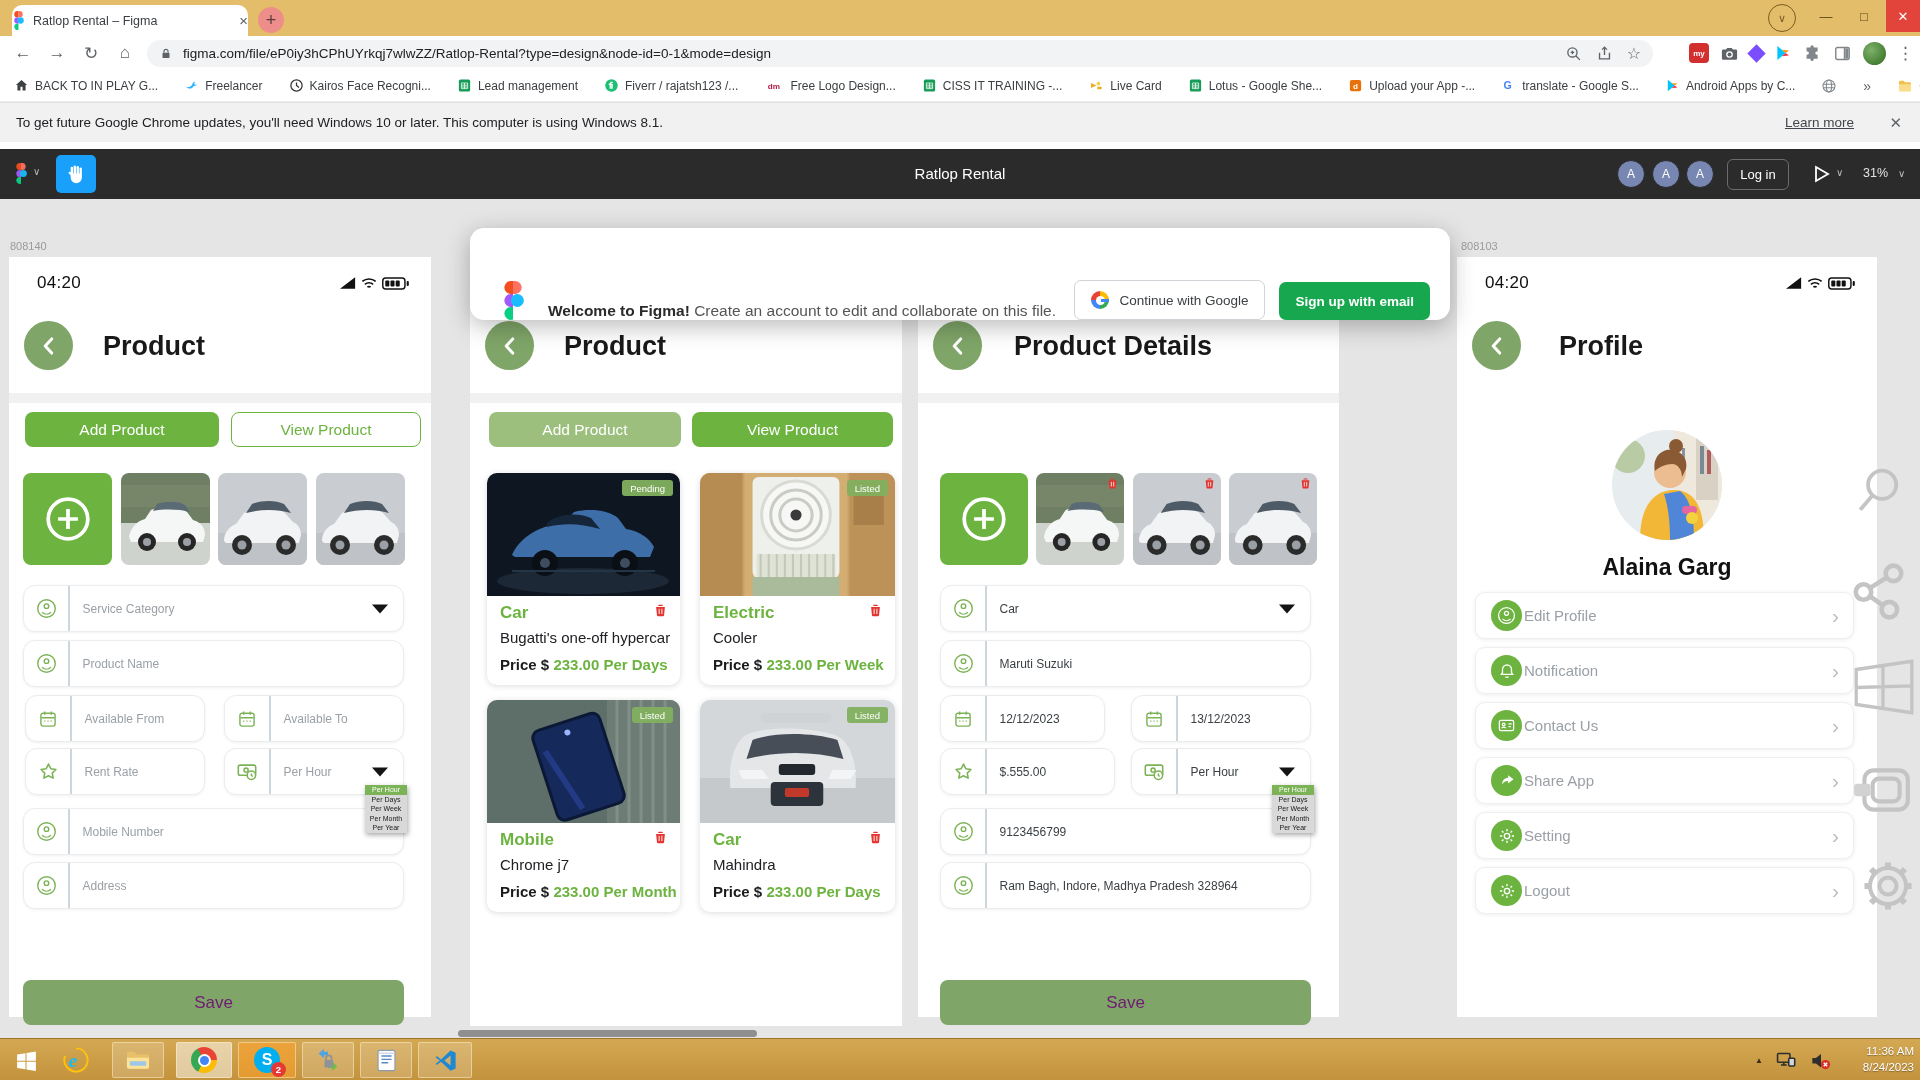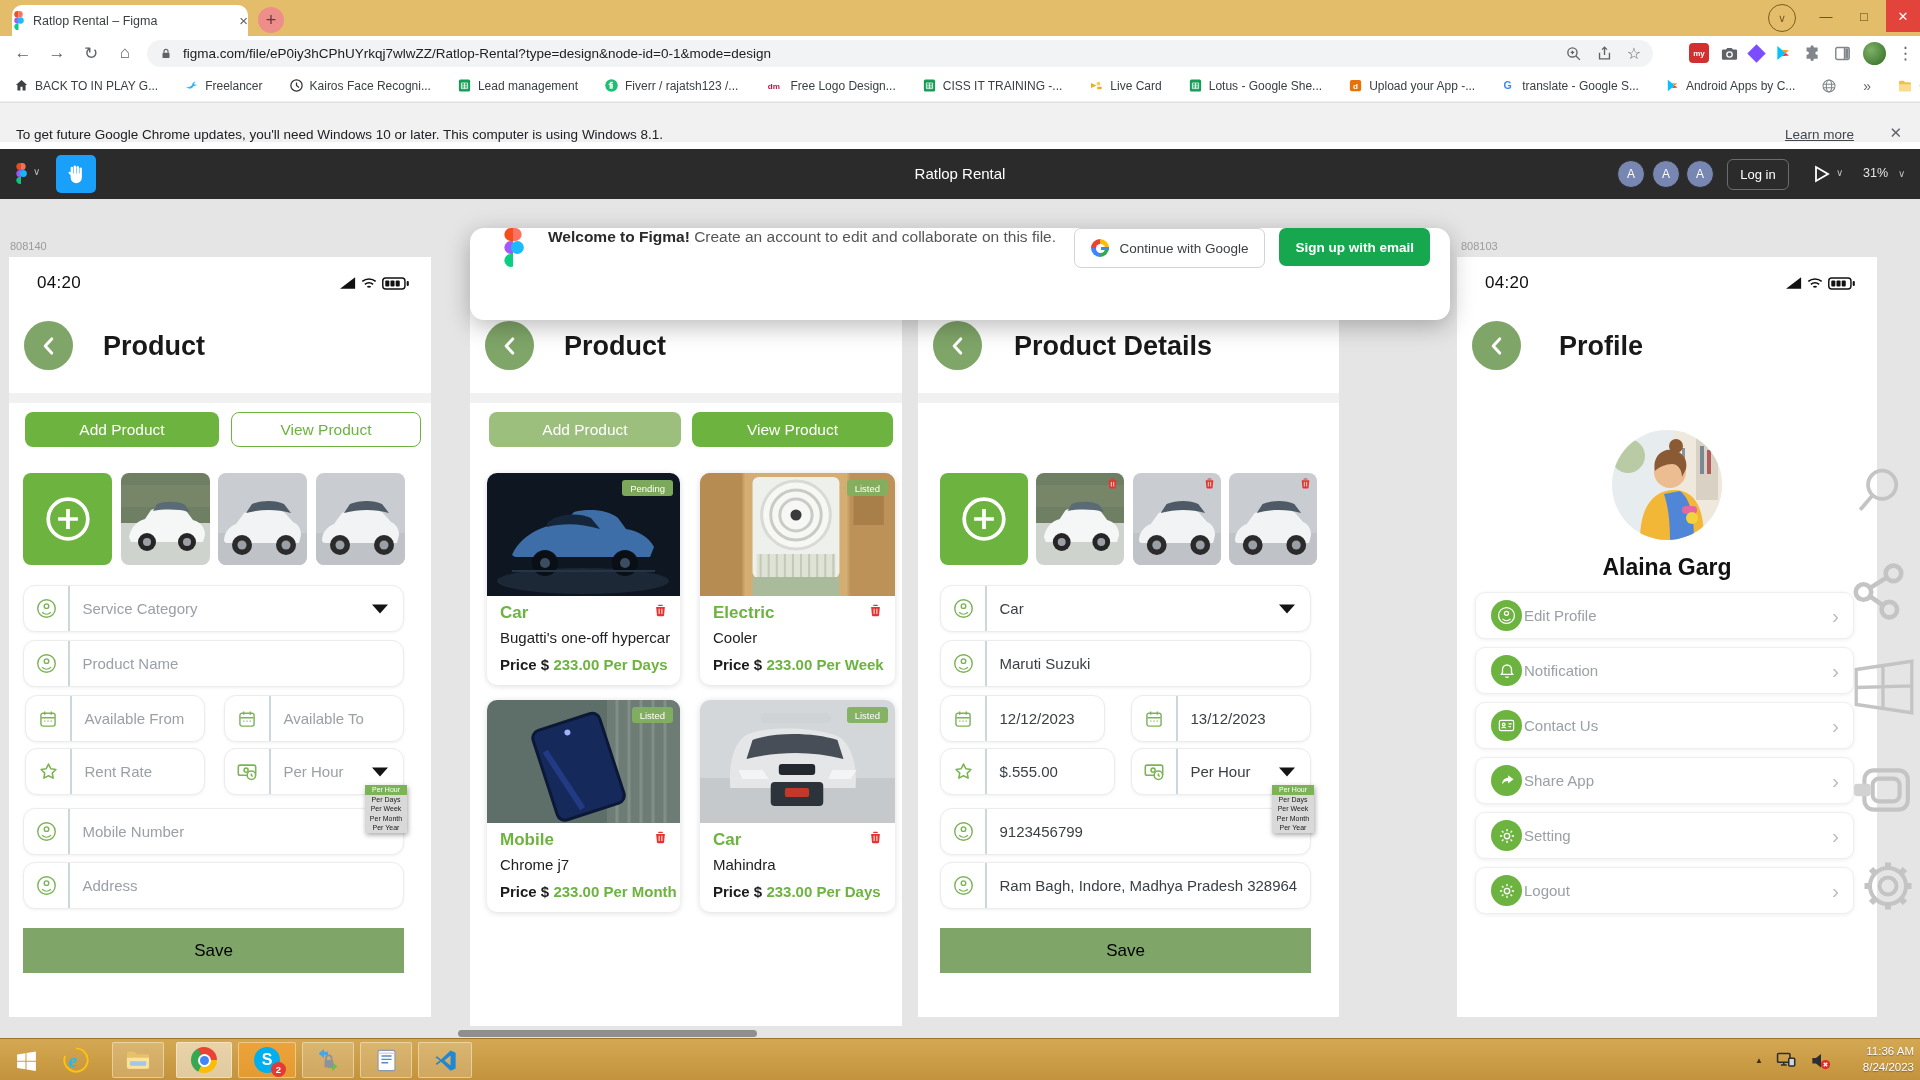--- a/index.html
+++ b/index.html
@@ -21,21 +21,21 @@
   .pill{position:absolute;left:147px;top:4px;width:1506px;height:27px;background:#f1f3f4;border-radius:14px;
     display:flex;align-items:center;padding:0 12px;box-sizing:border-box}
   .pill .url{font-size:13.5px;color:#202124;margin-left:10px;white-space:nowrap;flex:1;overflow:hidden}
   .pillic{color:#5f6368;margin-left:14px;display:flex;align-items:center}
   .extrow{position:absolute;right:6px;top:3px;height:28px;display:flex;align-items:center;gap:11px}
   .extsq{width:20px;height:20px;border-radius:4px;display:flex;align-items:center;justify-content:center}
   .bmbar{position:absolute;left:0;top:70px;width:1920px;height:32px;background:#fff;display:flex;align-items:center;
     padding:0 14px;box-sizing:border-box;border-bottom:1px solid #eceef0}
   .bm{display:flex;align-items:center;gap:6px;font-size:12px;color:#3c4043;white-space:nowrap;margin-right:26px}
   .infobar{position:absolute;left:0;top:102px;width:1920px;height:39px;background:#f1f1f1;border-top:1px solid #dfe1e5;
-    display:flex;align-items:flex-end}
+    display:flex;align-items:center}
   .infobar .msg{font-size:13.5px;color:#202124;margin-left:16px}
   .infobar .lm{position:absolute;right:66px;font-size:13.5px;color:#42474d;text-decoration:underline}
   .infobar .ix{position:absolute;right:18px;font-size:15px;color:#5f6368}
   
   .ftool{position:absolute;left:0;top:149px;width:1920px;height:50px;background:#2b2b2b;color:#fff}
   .handtool{position:absolute;left:56px;top:6px;width:40px;height:38px;background:#18a0fb;border-radius:5px;
     display:flex;align-items:center;justify-content:center}
   .ftitle{position:absolute;left:0;right:0;top:16px;text-align:center;font-size:15px;color:#fff}
   .av{position:absolute;top:11px;width:26px;height:26px;border-radius:50%;background:#7886b2;color:#fff;
     display:flex;align-items:center;justify-content:center;font-size:12px;border:1.5px solid #2b2b2b;box-sizing:content-box}
@@ -58,29 +58,29 @@
   .gbtn{background:#6cb33f;color:#fff}
   .obtn{background:#fff;border:1.5px solid #6cb33f;color:#6cb33f}
   .lbtn{background:#9cbf7d;color:#fff}
   .tile{position:absolute;top:216px;width:89px;height:92px;border-radius:8px;overflow:hidden}
   .plustile{background:#6cb33f;display:flex;align-items:center;justify-content:center}
   .thtrash{position:absolute;top:219px;color:#e3342f;z-index:3}
   .pfield{position:absolute;height:47px;border:1px solid #ececec;border-radius:12px;background:#fff;
     box-shadow:0 1px 3px rgba(0,0,0,.06);display:flex;align-items:center;box-sizing:border-box}
   .pfield .icn{width:44px;display:flex;align-items:center;justify-content:center;color:#7cb356;flex:none}
   .pfield .sep{width:1.5px;height:100%;background:#ccd6dd;flex:none}
-  .pfield .txt{margin-left:13px;font-size:15px;color:#9aa0a6;white-space:nowrap}
+  .pfield .txt{margin-left:13px;font-size:12px;color:#9aa0a6;white-space:nowrap}
   .pfield.val .txt{color:#3a3f44}
   .fcaret{position:absolute;right:15px;top:50%;transform:translateY(-50%);width:0;height:0;
     border-left:8px solid transparent;border-right:8px solid transparent;border-top:9px solid #141414}
   .ratemenu{position:absolute;width:42px;background:#d9d9d9;box-shadow:1px 2px 5px rgba(0,0,0,.35);
     font-size:7px;line-height:9.6px;text-align:center;color:#1a1a1a;z-index:6}
   .ratemenu .opt{height:9.6px;overflow:hidden}
   .ratemenu .sel{background:#7cb356;color:#fff}
-  .savebtn{position:absolute;top:671px;height:45px;background:#7fa568;border-radius:0;color:#000000;
+  .savebtn{position:absolute;top:723px;height:45px;background:#7fa568;border-radius:8px;color:#701a75;
     display:flex;align-items:center;justify-content:center;font-size:17px}
   
   .card{position:absolute;height:212px;border-radius:10px;background:#fff;box-shadow:0 1px 6px rgba(0,0,0,.14);overflow:hidden}
   .cimg{position:absolute;left:0;top:0;right:0;height:123px}
   .badge{position:absolute;top:7px;right:7px;background:rgba(130,176,95,.95);color:#fff;font-size:9.5px;
     padding:2.5px 8px;border-radius:3px}
   .ctitle{position:absolute;left:13px;top:130px;font-size:17px;font-weight:bold;color:#6cb33f}
   .cdesc{position:absolute;left:13px;top:156px;font-size:15px;color:#202124}
   .cprice{position:absolute;left:13px;top:183px;font-size:15px;color:#1c1c1c;font-weight:600;white-space:nowrap}
   .cprice .grn{color:#6cb33f}
@@ -90,21 +90,21 @@
   .pname{position:absolute;left:0;right:0;top:297px;text-align:center;font-size:23px;font-weight:600;color:#111}
   .menuitem{position:absolute;left:18px;width:379px;height:47px;border:1px solid #efefef;border-radius:10px;background:#fff;
     box-shadow:0 1px 4px rgba(0,0,0,.07);display:flex;align-items:center;box-sizing:border-box}
   .micon{width:31px;height:31px;border-radius:50%;background:#6cb33f;margin-left:15px;display:flex;
     align-items:center;justify-content:center;color:#fff;flex:none}
   .mlabel{margin-left:2px;font-size:15px;color:#9aa0a6}
   .mchev{margin-left:auto;margin-right:14px;color:#b9bdc1;font-size:21px;line-height:1}
   .decor{position:absolute;color:#c4c4c4;z-index:3}
   
   .dlg{position:absolute;left:470px;top:228px;width:980px;height:92px;background:#fff;border-radius:14px;
-    box-shadow:0 6px 24px rgba(0,0,0,.28);z-index:30;display:flex;align-items:flex-start}
+    box-shadow:0 6px 24px rgba(0,0,0,.28);z-index:30;display:flex;align-items:flex-end}
   .dlg .txt{margin-left:22px;font-size:15.5px;color:#555}
   .dlg .txt b{color:#2a2a2a}
   .gglbtn{margin-left:auto;height:38px;border:1px solid #d0d3d8;border-radius:7px;display:flex;align-items:center;
     gap:10px;padding:0 16px;font-size:13.5px;color:#3c4043;background:#fff}
   .gicon{position:relative;width:18px;height:18px;border-radius:50%;
     background:conic-gradient(from -90deg,#ea4335 0 25%,#fbbc05 25% 50%,#34a853 50% 75%,#4285f4 75% 100%)}
   .gicon::after{content:"";position:absolute;inset:4.5px;background:#fff;border-radius:50%}
   .gicon::before{content:"";position:absolute;right:0;top:7.5px;width:8px;height:3.5px;background:#4285f4;z-index:2}
   .grnbtn{margin:0 20px 0 14px;height:38px;border-radius:7px;background:#17a74f;color:#fff;display:flex;
     align-items:center;padding:0 16px;font-size:13.5px;font-weight:600}

